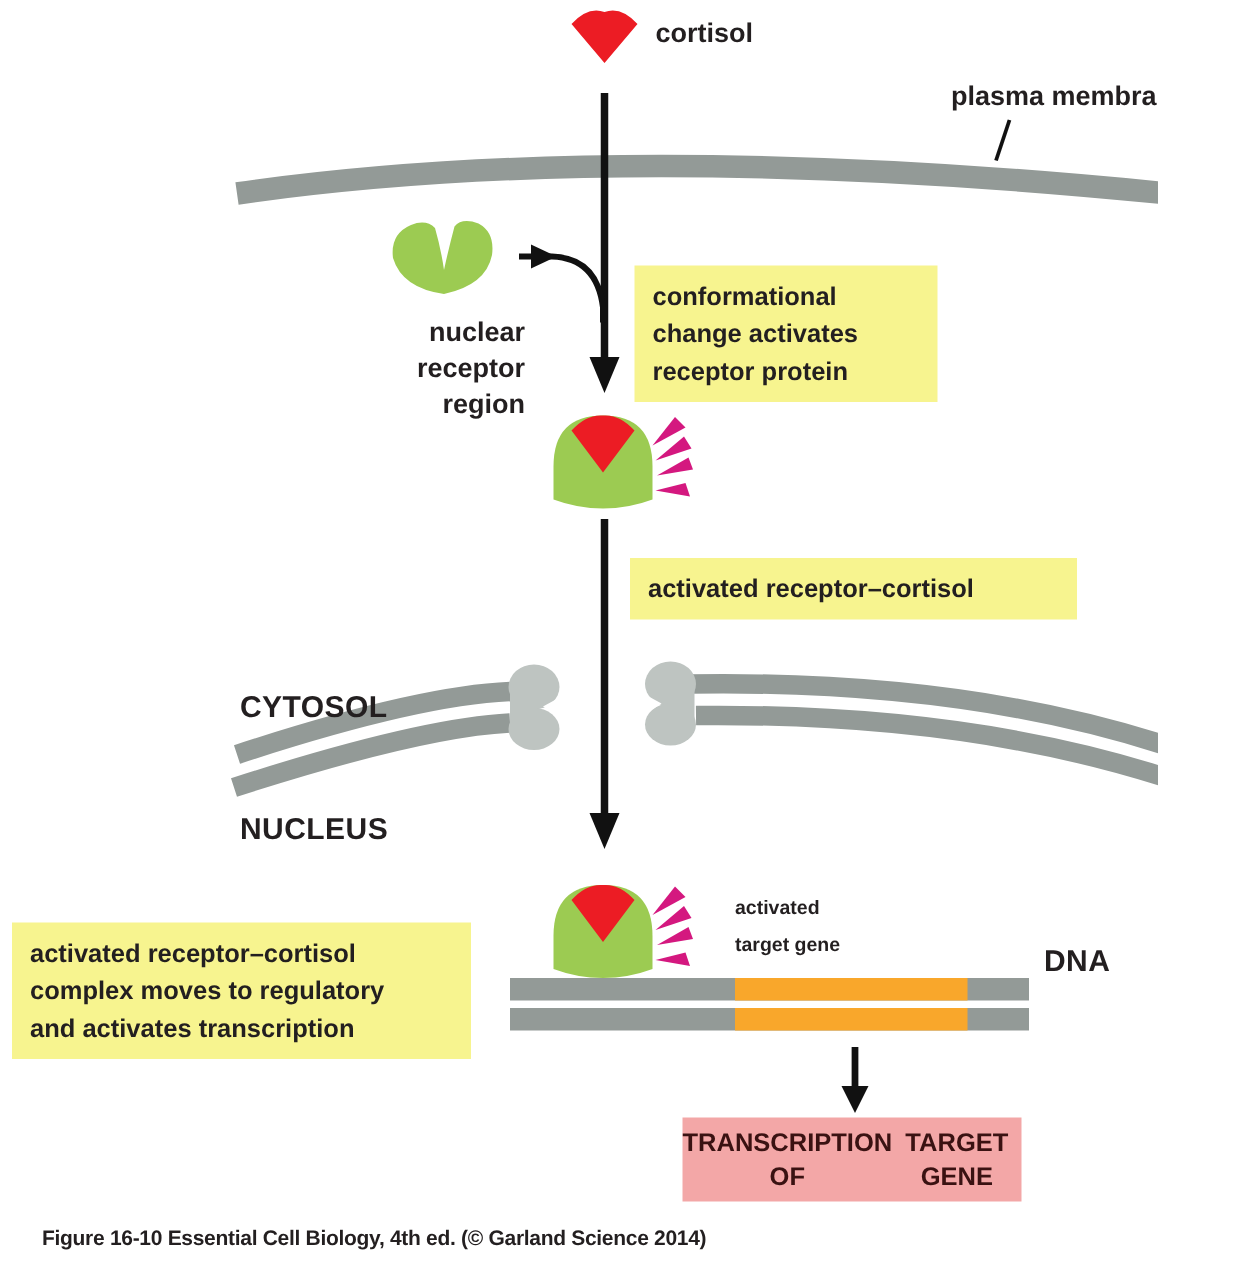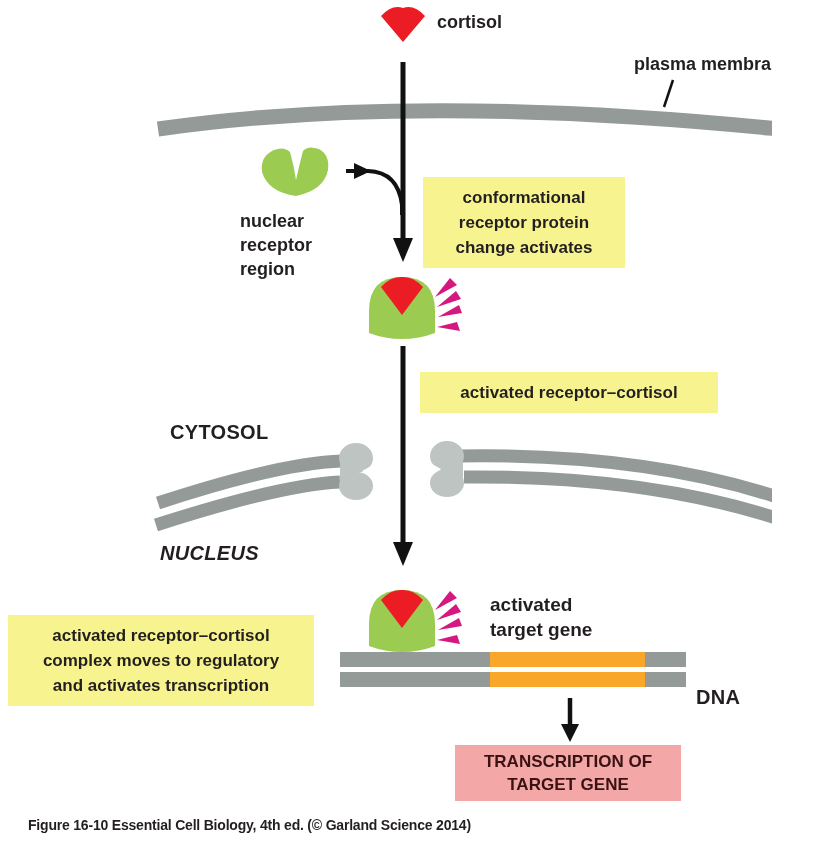--- a/index.html
+++ b/index.html
@@ -6,28 +6,28 @@
   #figure{
     position:relative;width:772px;height:843px;background:#fff;overflow:hidden;
     font-family:"Liberation Sans","DejaVu Sans",sans-serif;color:var(--text);
   }
   #art{position:absolute;left:0;top:0;}
   .lbl{position:absolute;font-weight:bold;white-space:nowrap;}
   .lbl-md{font-size:18px;line-height:24px;}
   .lbl-lg{font-size:20px;line-height:24px;letter-spacing:.3px;}
   .callout{
     position:absolute;background:var(--yellow);font-weight:bold;font-size:17px;
-    line-height:25px;padding:8px 0;box-sizing:border-box;color:var(--text);text-align:center;
+    line-height:25px;padding:8px 12px;box-sizing:border-box;color:var(--text);
   }
   .result-box{
     position:absolute;background:var(--pink);font-weight:bold;font-size:17px;
-    line-height:23px;display:flex;flex-direction:column;align-items:center;
+    line-height:23px;display:flex;flex-direction:row;align-items:center;
     justify-content:center;text-align:center;color:#3a1212;
   }
-  .center{text-align:left;}
+  .center{text-align:right;}
   .caption{position:absolute;font-weight:bold;font-size:14px;letter-spacing:-0.2px;}
   svg .membrane{stroke:var(--membrane);stroke-width:15;fill:none;}
   svg .env{stroke:var(--membrane);stroke-width:13;fill:none;}
   svg .pore{fill:var(--pore);}
   svg .arrow{stroke:#111;fill:none;}
   svg .ahead{fill:#111;stroke:none;}
   svg .green{fill:var(--green);}
   svg .red{fill:var(--red);}
   svg .spike{fill:var(--magenta);}
   svg .dna-gray{fill:var(--membrane);}
@@ -109,43 +109,43 @@
   <div class="lbl lbl-md" style="left:593px;top:52px;margin-left:41px;">plasma membrane</div>
 
   <div class="lbl lbl-md center" style="left:240px;top:209px;width:110px;">
     <div>nuclear</div>
     <div>receptor</div>
     <div>region</div>
   </div>
 
   <div class="callout" style="left:423px;top:177px;width:202px;">
     <div>conformational</div>
+    <div>change activates</div>
     <div>receptor protein</div>
-    <div>change activates</div>
   </div>
 
   <div class="callout" style="left:420px;top:372px;width:298px;">
     <div>activated receptor–cortisol</div>
   </div>
 
-  <div class="lbl lbl-lg" style="left:160px;top:420px;margin-left:10px;">CYTOSOL</div>
-  <div class="lbl lbl-lg" style="left:160px;top:541px;font-style:italic;">NUCLEUS</div>
+  <div class="lbl lbl-lg" style="left:160px;top:460px;">CYTOSOL</div>
+  <div class="lbl lbl-lg" style="left:160px;top:541px;">NUCLEUS</div>
 
-  <div class="lbl" style="left:490px;top:592px;font-size:19px;line-height:25px;">
+  <div class="lbl" style="left:490px;top:592px;font-size:13px;line-height:25px;">
     <div>activated</div>
     <div>target gene</div>
   </div>
 
   <div class="callout" style="left:8px;top:615px;width:306px;">
     <div>activated receptor–cortisol</div>
     <div>complex moves to regulatory</div>
     <div>and activates transcription</div>
   </div>
 
-  <div class="lbl lbl-lg" style="left:696px;top:685px;">DNA</div>
+  <div class="lbl lbl-lg" style="left:696px;top:629px;">DNA</div>
 
   <div class="result-box" style="left:455px;top:745px;width:226px;height:56px;">
     <div>TRANSCRIPTION OF</div>
     <div>TARGET GENE</div>
   </div>
 
   <div class="caption" style="left:4px;top:817px;margin-left:24px;">Figure 16-10  Essential Cell Biology, 4th ed. (© Garland Science 2014)</div>
 </div>
 
 </body></html>

